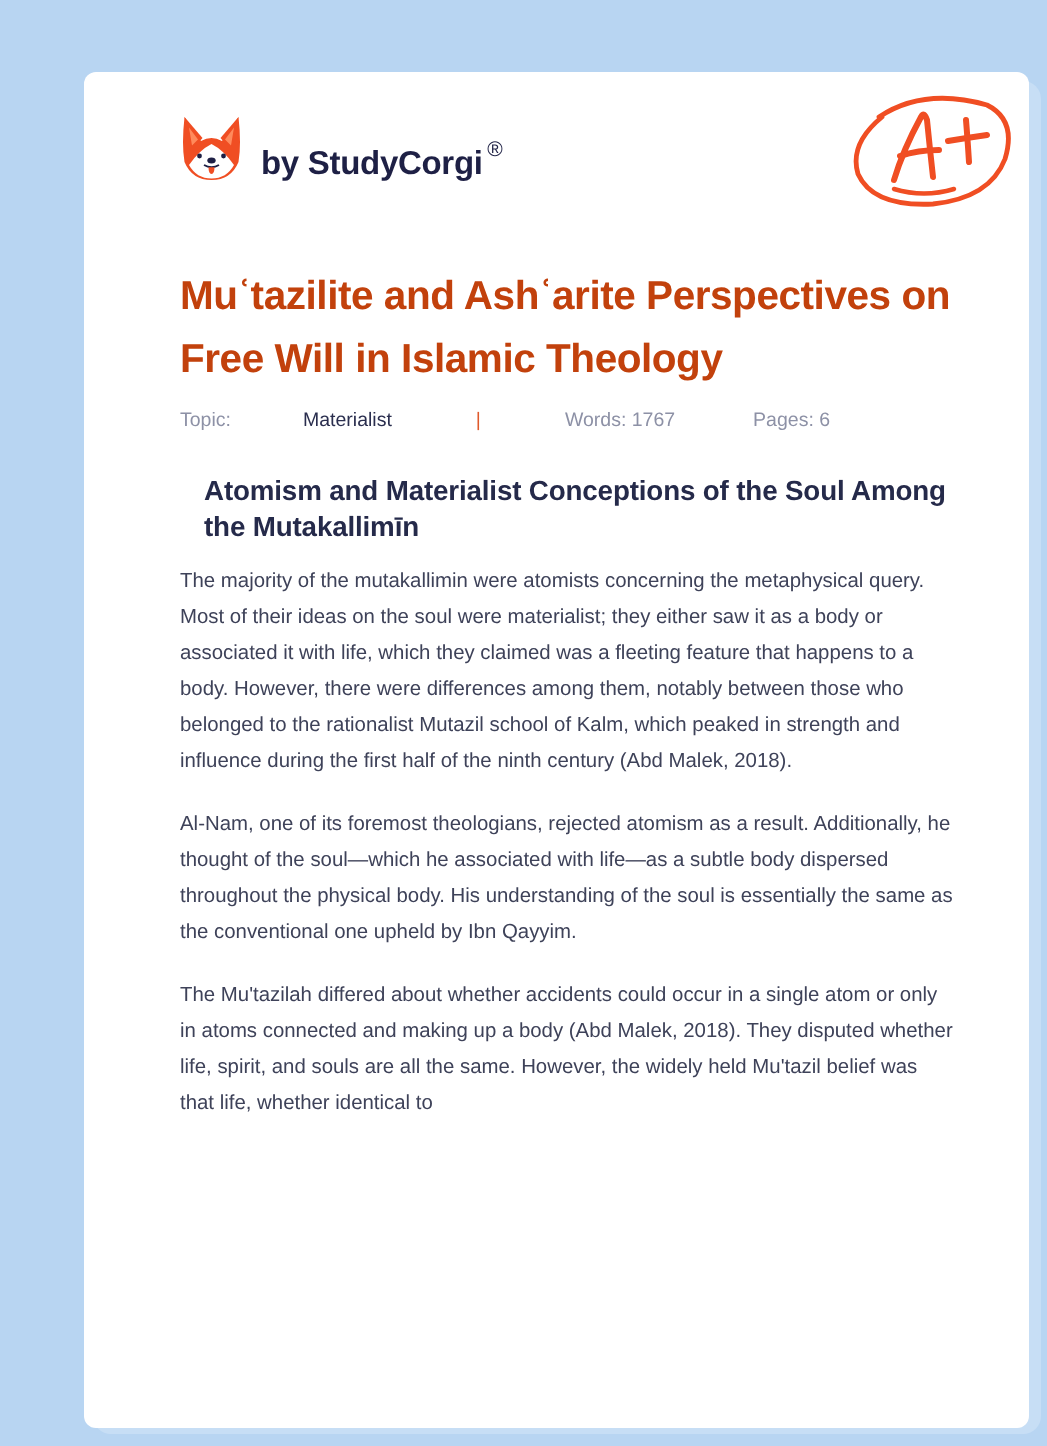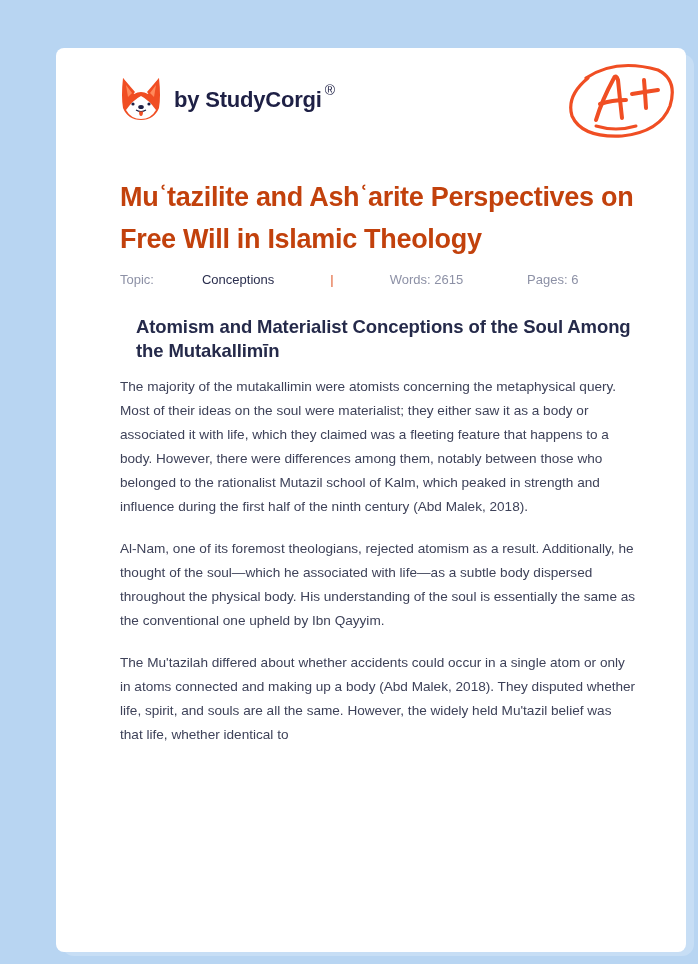--- a/index.html
+++ b/index.html
@@ -38,21 +38,21 @@
       left: 64px;
       top: 26px;
       width: 530px;
       height: 70px;
     }
     .logo {
       position: absolute;
       left: 0;
       top: 2px;
       display: flex;
-      align-items: flex-start;
+      align-items: flex-end;
     }
     .logo-mark {
       width: 42px;
       height: 46px;
       display: block;
     }
     .logo-text {
       margin-left: 12px;
       margin-top: 10px;
       font-weight: 700;
@@ -100,21 +100,21 @@
     }
     .meta .topic-value {
       color: #2a2e4e;
       margin-left: 4px;
     }
     .meta .sep {
       color: #e05a2b;
       margin: 0 12px;
     }
     .meta .pages {
-      margin-left: 20px;
+      margin-left: 8px;
     }
     .section-title {
       margin: 28px 0 0 16px;
       font-size: 18.5px;
       line-height: 24px;
       font-weight: 700;
       color: #252a4a;
       letter-spacing: -0.1px;
     }
     .para {
@@ -168,23 +168,23 @@
       <path d="M78 20 Q79 32 80 48" stroke="#f04e23" stroke-width="4" fill="none" stroke-linecap="round"></path>
       <path d="M30 66 Q50 72 70 66" stroke="#f04e23" stroke-width="3" fill="none" stroke-linecap="round"></path>
     </svg>
   </div>
 
   <div class="content">
     <h1 class="title">Muʿtazilite and Ashʿarite Perspectives on Free Will in Islamic Theology</h1>
 
     <div class="meta">
       <span>Topic:</span>
-      <span class="topic-value">Conceptions</span>
+      <span class="topic-value">Materialist</span>
       <span class="sep">|</span>
-      <span>Words: 2615</span>
+      <span>Words: 1767</span>
       <span class="pages">Pages: 6</span>
     </div>
 
     <h2 class="section-title">Atomism and Materialist Conceptions of the Soul Among the Mutakallimīn</h2>
 
     <p class="para">The majority of the mutakallimin were atomists concerning the metaphysical query. Most of their ideas on the soul were materialist; they either saw it as a body or associated it with life, which they claimed was a fleeting feature that happens to a body. However, there were differences among them, notably between those who belonged to the rationalist Mutazil school of Kalm, which peaked in strength and influence during the first half of the ninth century (Abd Malek, 2018).</p>
     <p class="para">Al-Nam, one of its foremost theologians, rejected atomism as a result. Additionally, he thought of the soul—which he associated with life—as a subtle body dispersed throughout the physical body. His understanding of the soul is essentially the same as the conventional one upheld by Ibn Qayyim.</p>
     <p class="para">The Mu'tazilah differed about whether accidents could occur in a single atom or only in atoms connected and making up a body (Abd Malek, 2018). They disputed whether life, spirit, and souls are all the same. However, the widely held Mu'tazil belief was that life, whether identical to</p>
   </div>
 </div>

